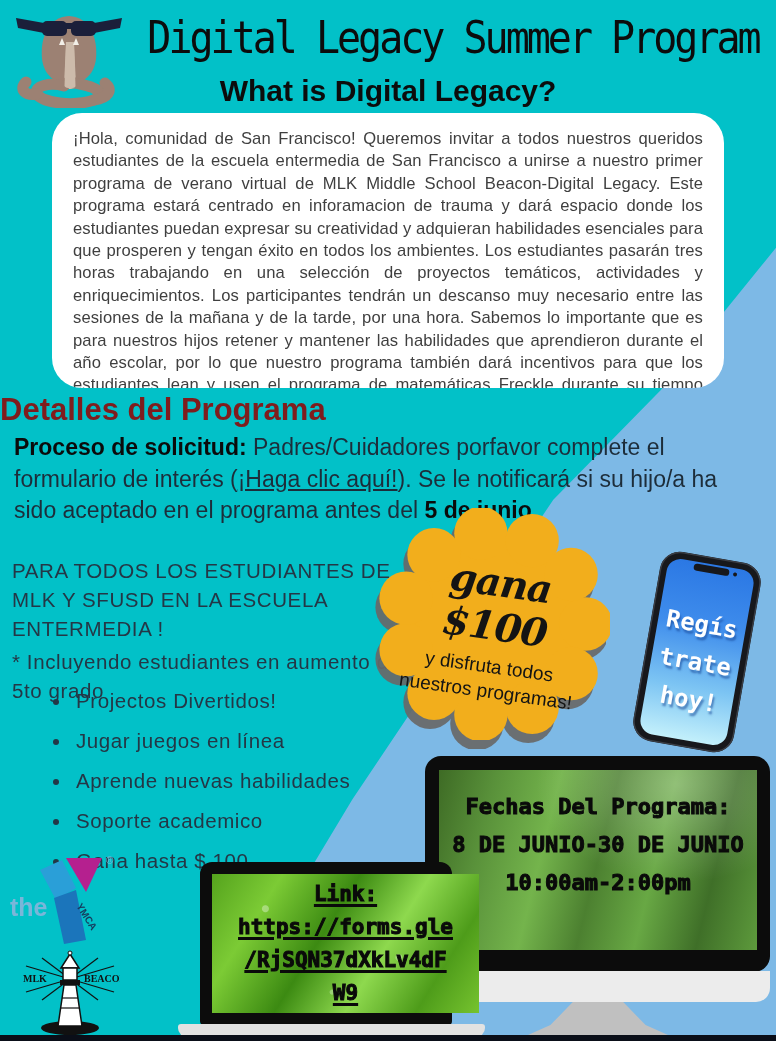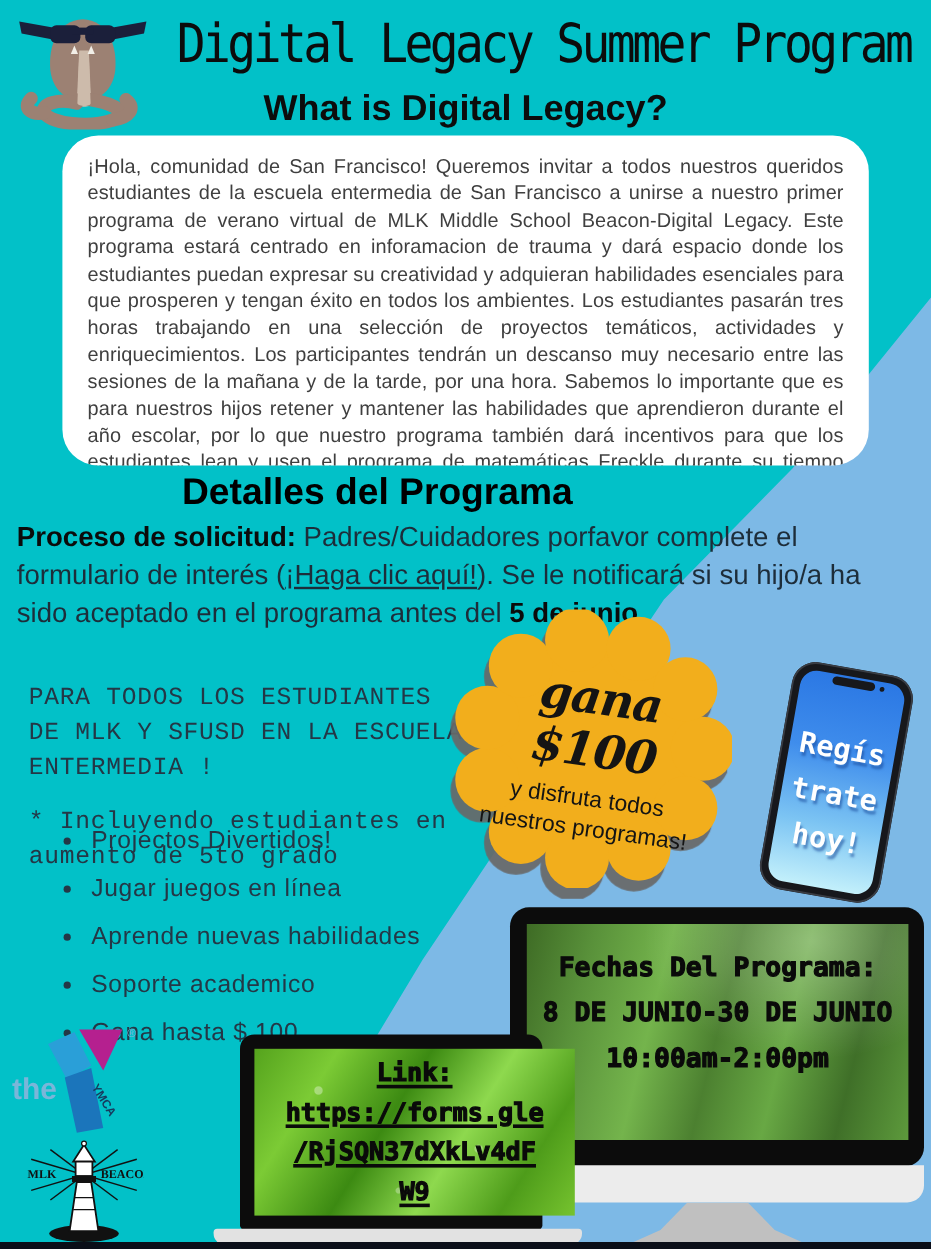--- a/index.html
+++ b/index.html
@@ -31,34 +31,34 @@
   .intro-box{
     left:52px;top:113px;width:672px;height:275px;background:#ffffff;
     border-radius:30px;box-sizing:border-box;padding:15px 21px;overflow:hidden;
   }
   .intro-box p{
     margin:0;font-size:16.6px;line-height:22.4px;color:#3f3f3f;
     text-align:justify;letter-spacing:.1px;
   }
 
   .h-detalles{
-    left:0;top:392px;width:629px;text-align:center;
-    font-weight:700;font-size:31px;color:#000000;
+    left:0;top:392px;width:629px;
+    font-weight:700;font-size:31px;color:#7f1d1d;
   }
   .process{
     left:14px;top:432px;width:748px;font-size:23px;line-height:31.5px;color:#1d2d3a;
   }
   .process b{color:#0b0b0b;}
   .process .lnk{text-decoration:underline;cursor:pointer;}
 
   .eligibility{
     left:8px;top:552px;width:398px;font-size:20.5px;line-height:29px;
     letter-spacing:.6px;color:#243746;
   }
-  .eligibility p{margin:16px;font-family:Liberation Mono, monospace;}
+  .eligibility p{margin:4px;}
   .eligibility .note{margin-top:0;}
   .benefits{
     left:36px;top:676px;width:334px;margin:0;padding-left:26px;
     font-size:20.5px;line-height:30px;letter-spacing:.6px;color:#243746;
   }
   .benefits li{margin:10px;padding-left:4px;}
 
   
   .badge{left:378px;top:508px;width:232px;height:232px;z-index:3;}
   .badge svg{position:absolute;inset:0;filter:drop-shadow(-4px 9px 0 rgba(104,104,104,.92));}

